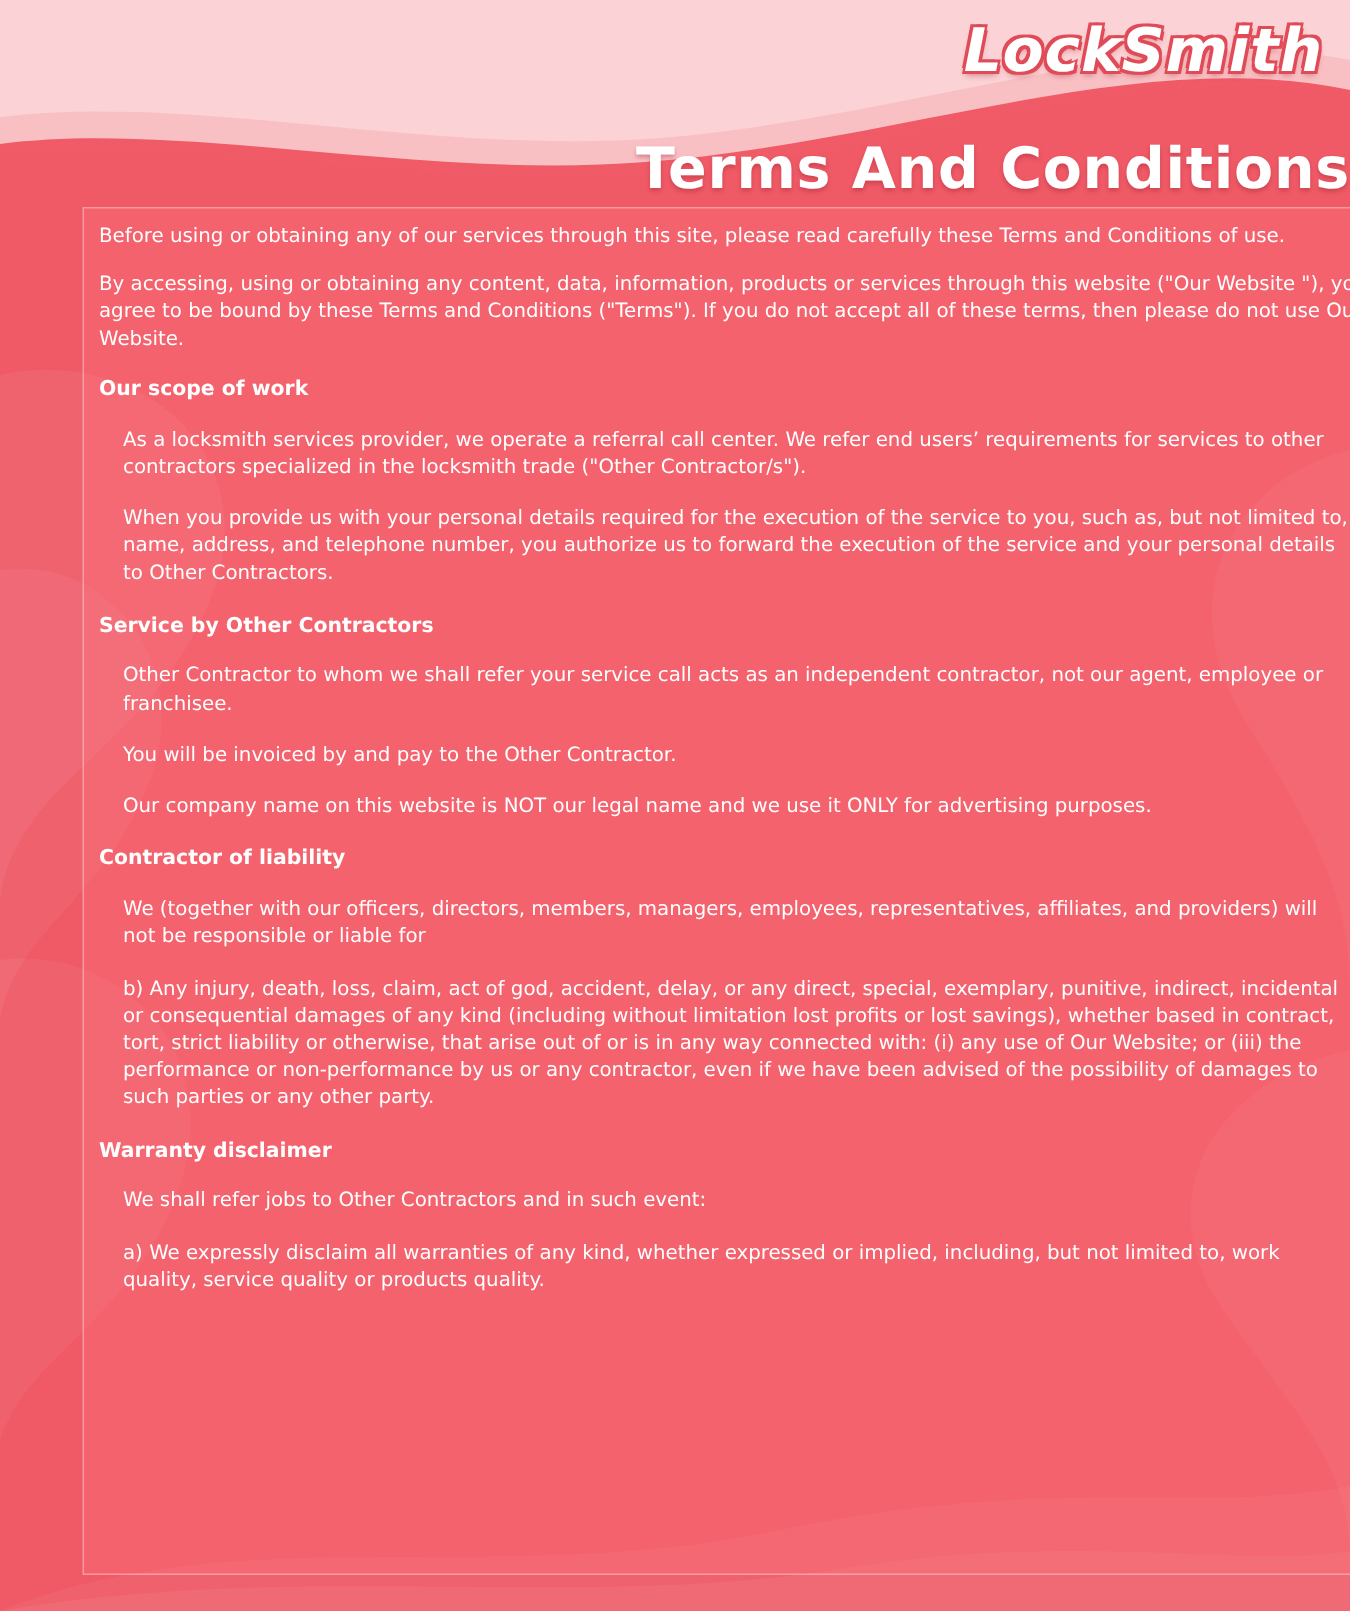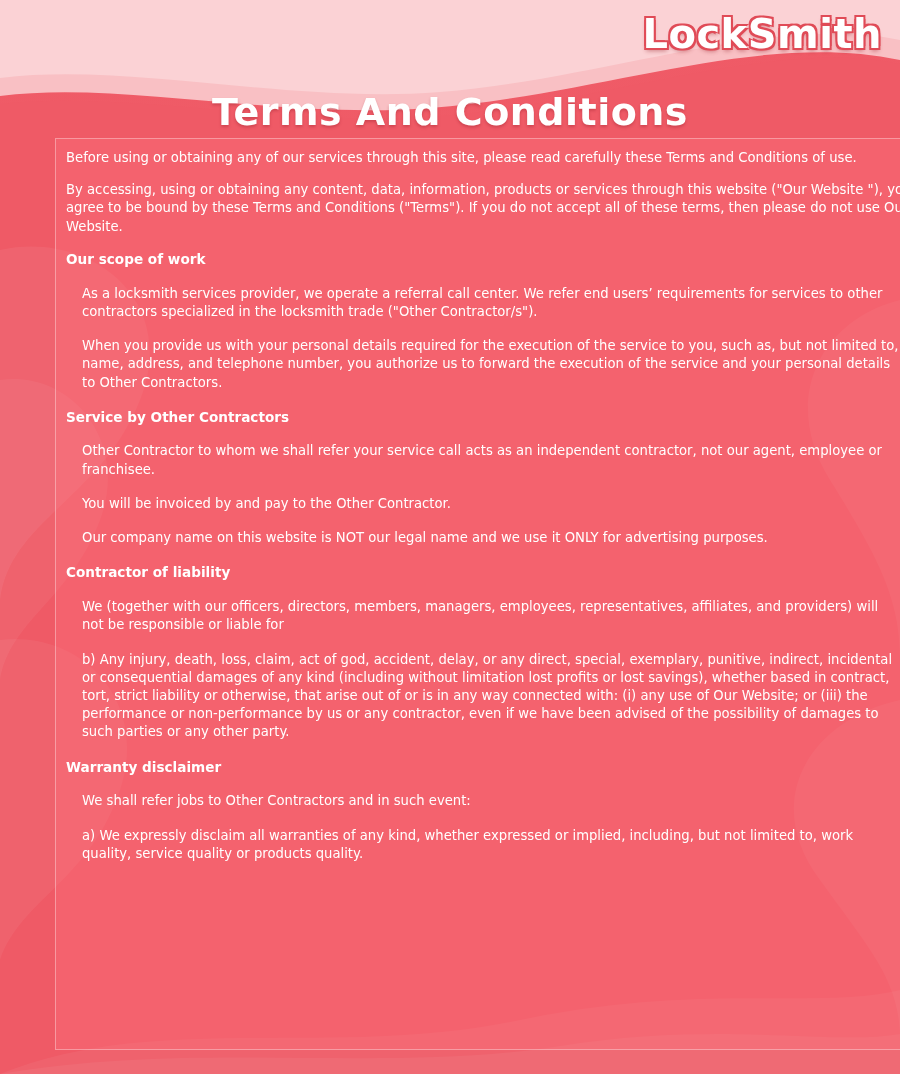--- a/index.html
+++ b/index.html
@@ -31,20 +31,21 @@
   }
 
   
   .logo {
     position: absolute;
     top: 14px;
     right: 18px;
     text-align: left;
     line-height: 1.0;
     z-index: 6;
+    font-style: italic;
   }
   .logo-line1,
   .logo-line2 {
     font-family: "DejaVu Sans", sans-serif;
     font-weight: bold;
     color: #ffffff;
     letter-spacing: 0.5px;
     text-shadow:
       -2px -2px 0 #e04b57,
        2px -2px 0 #e04b57,
@@ -54,21 +55,21 @@
   }
   .logo-line1 { font-size: 40px; }
   .logo-line2 { font-size: 40px; margin-top: 2px; }
 
   
   .page-title {
     position: absolute;
     top: 90px;
     left: 0;
     width: 900px;
-    text-align: center;
+    text-align: right;
     font-family: "DejaVu Sans", sans-serif;
     font-size: 38px;
     font-weight: bold;
     color: #ffffff;
     letter-spacing: 0.5px;
     text-shadow: 0 2px 3px rgba(150,30,40,0.35);
     z-index: 6;
   }
 
   

